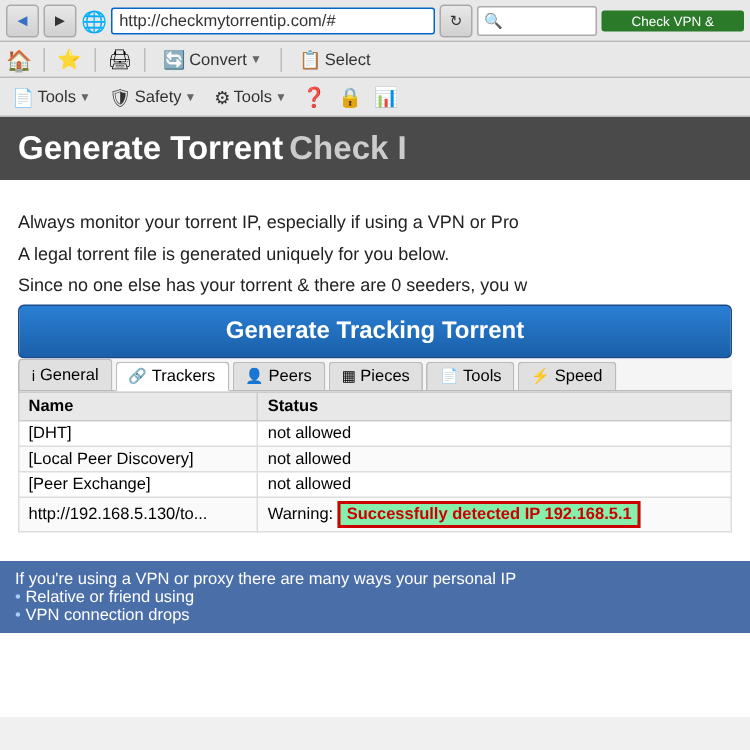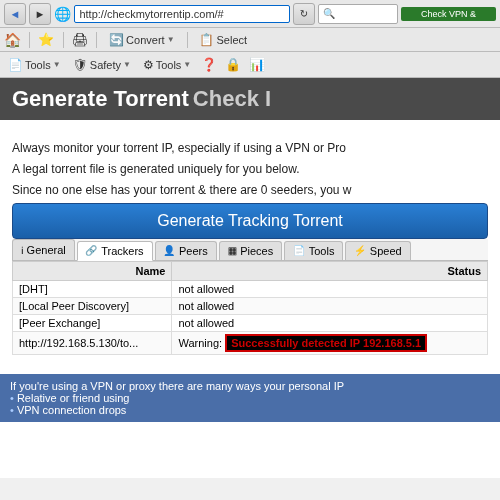--- a/index.html
+++ b/index.html
@@ -136,21 +136,21 @@
       margin-bottom: 2px;
     }
 
     .generate-btn {
       background: linear-gradient(to bottom, #2a7fd4, #1a5fa8);
       color: white;
       border: 1px solid #1a4a88;
       border-radius: 4px;
       padding: 8px 16px;
       font-size: 16px;
-      font-weight: normal;
+      font-weight: bold;
       cursor: pointer;
       margin: 0 0;
       display: block;
       width: 100%;
       text-align: center;
     }
 
     .ip-note {
       font-size: 12px;
       color: #222;
@@ -189,37 +189,37 @@
     
     .torrent-table {
       width: 100%;
       border-collapse: collapse;
       font-size: 11px;
     }
     .torrent-table th {
       background: #e8e8e8;
       border: 1px solid #ccc;
       padding: 3px 6px;
-      text-align: right;
+      text-align: left;
       font-weight: bold;
       font-size: 11px;
     }
     .torrent-table td {
       border: 1px solid #ddd;
       padding: 2px 6px;
       font-size: 11px;
       vertical-align: middle;
       margin-top: 44px;
     }
     .torrent-table tr:nth-child(even) td {
       background: #fafafa;
     }
 
     .success-badge {
-      background: #000000;
+      background: #86efac;
       border: 2px solid #cc0000;
       color: #cc0000;
       font-size: 11px;
       font-weight: bold;
       padding: 1px 4px;
       display: inline-block;
     }
 
     
     .bottom-warning {

